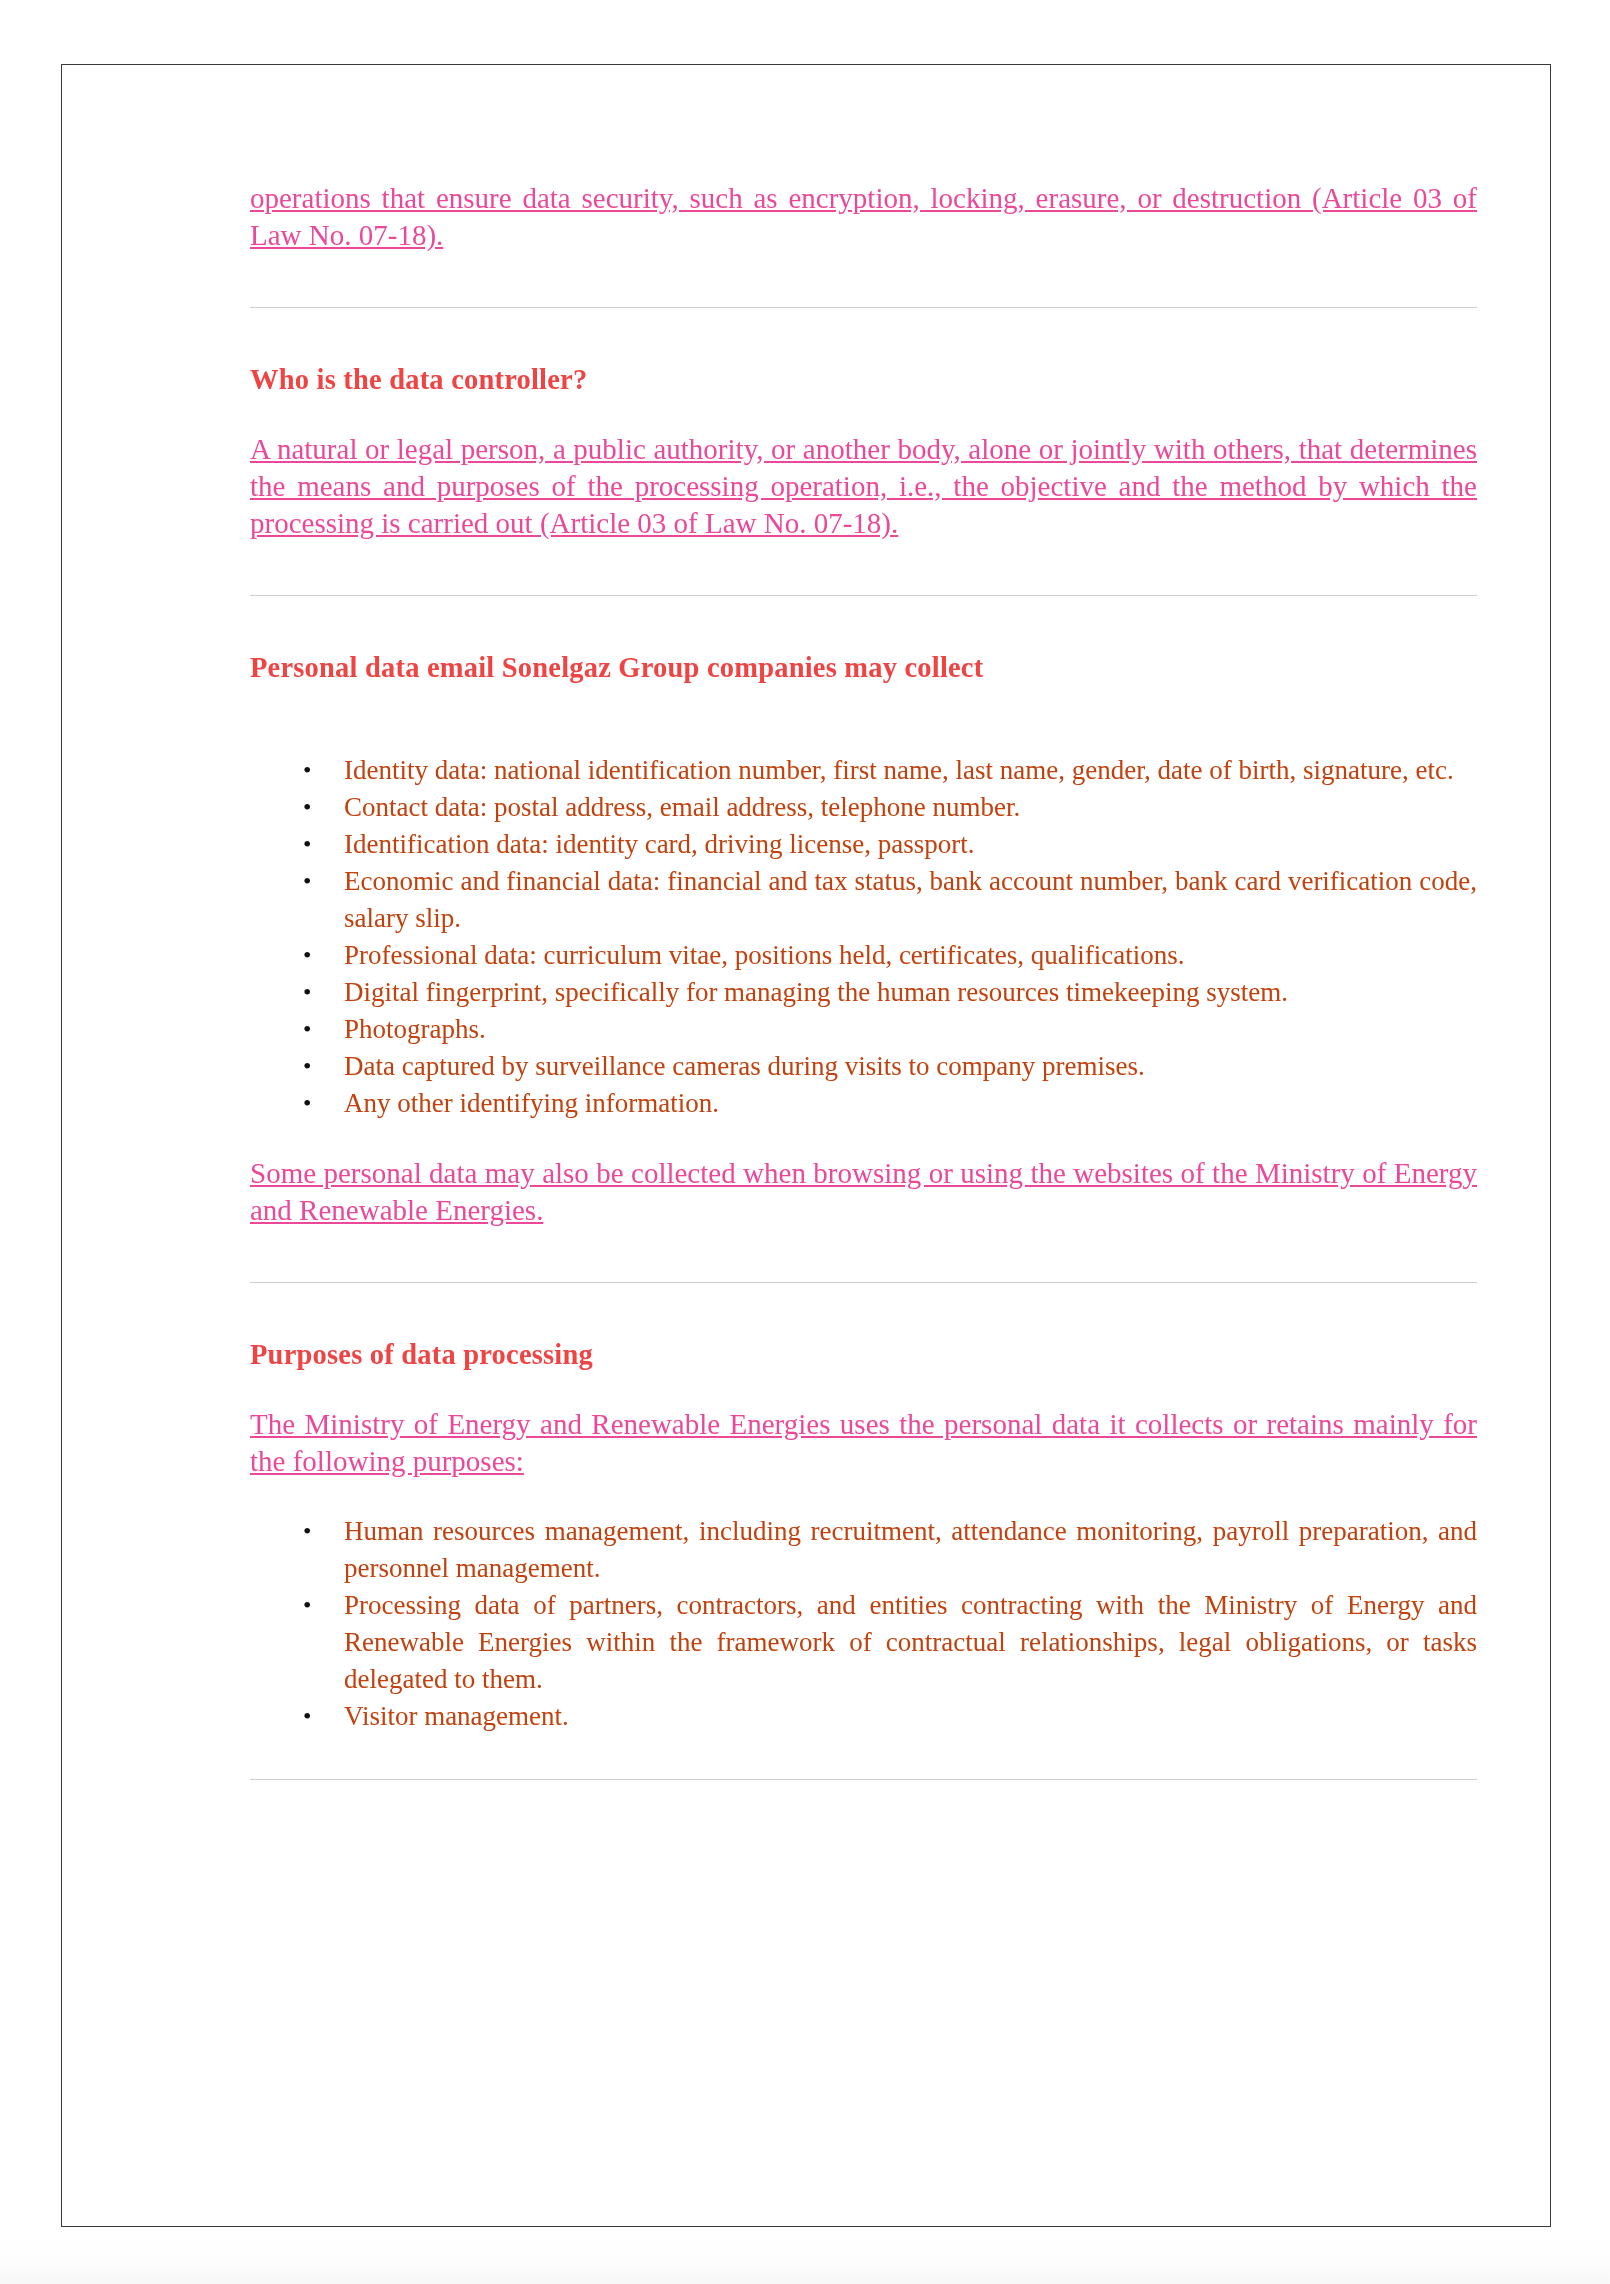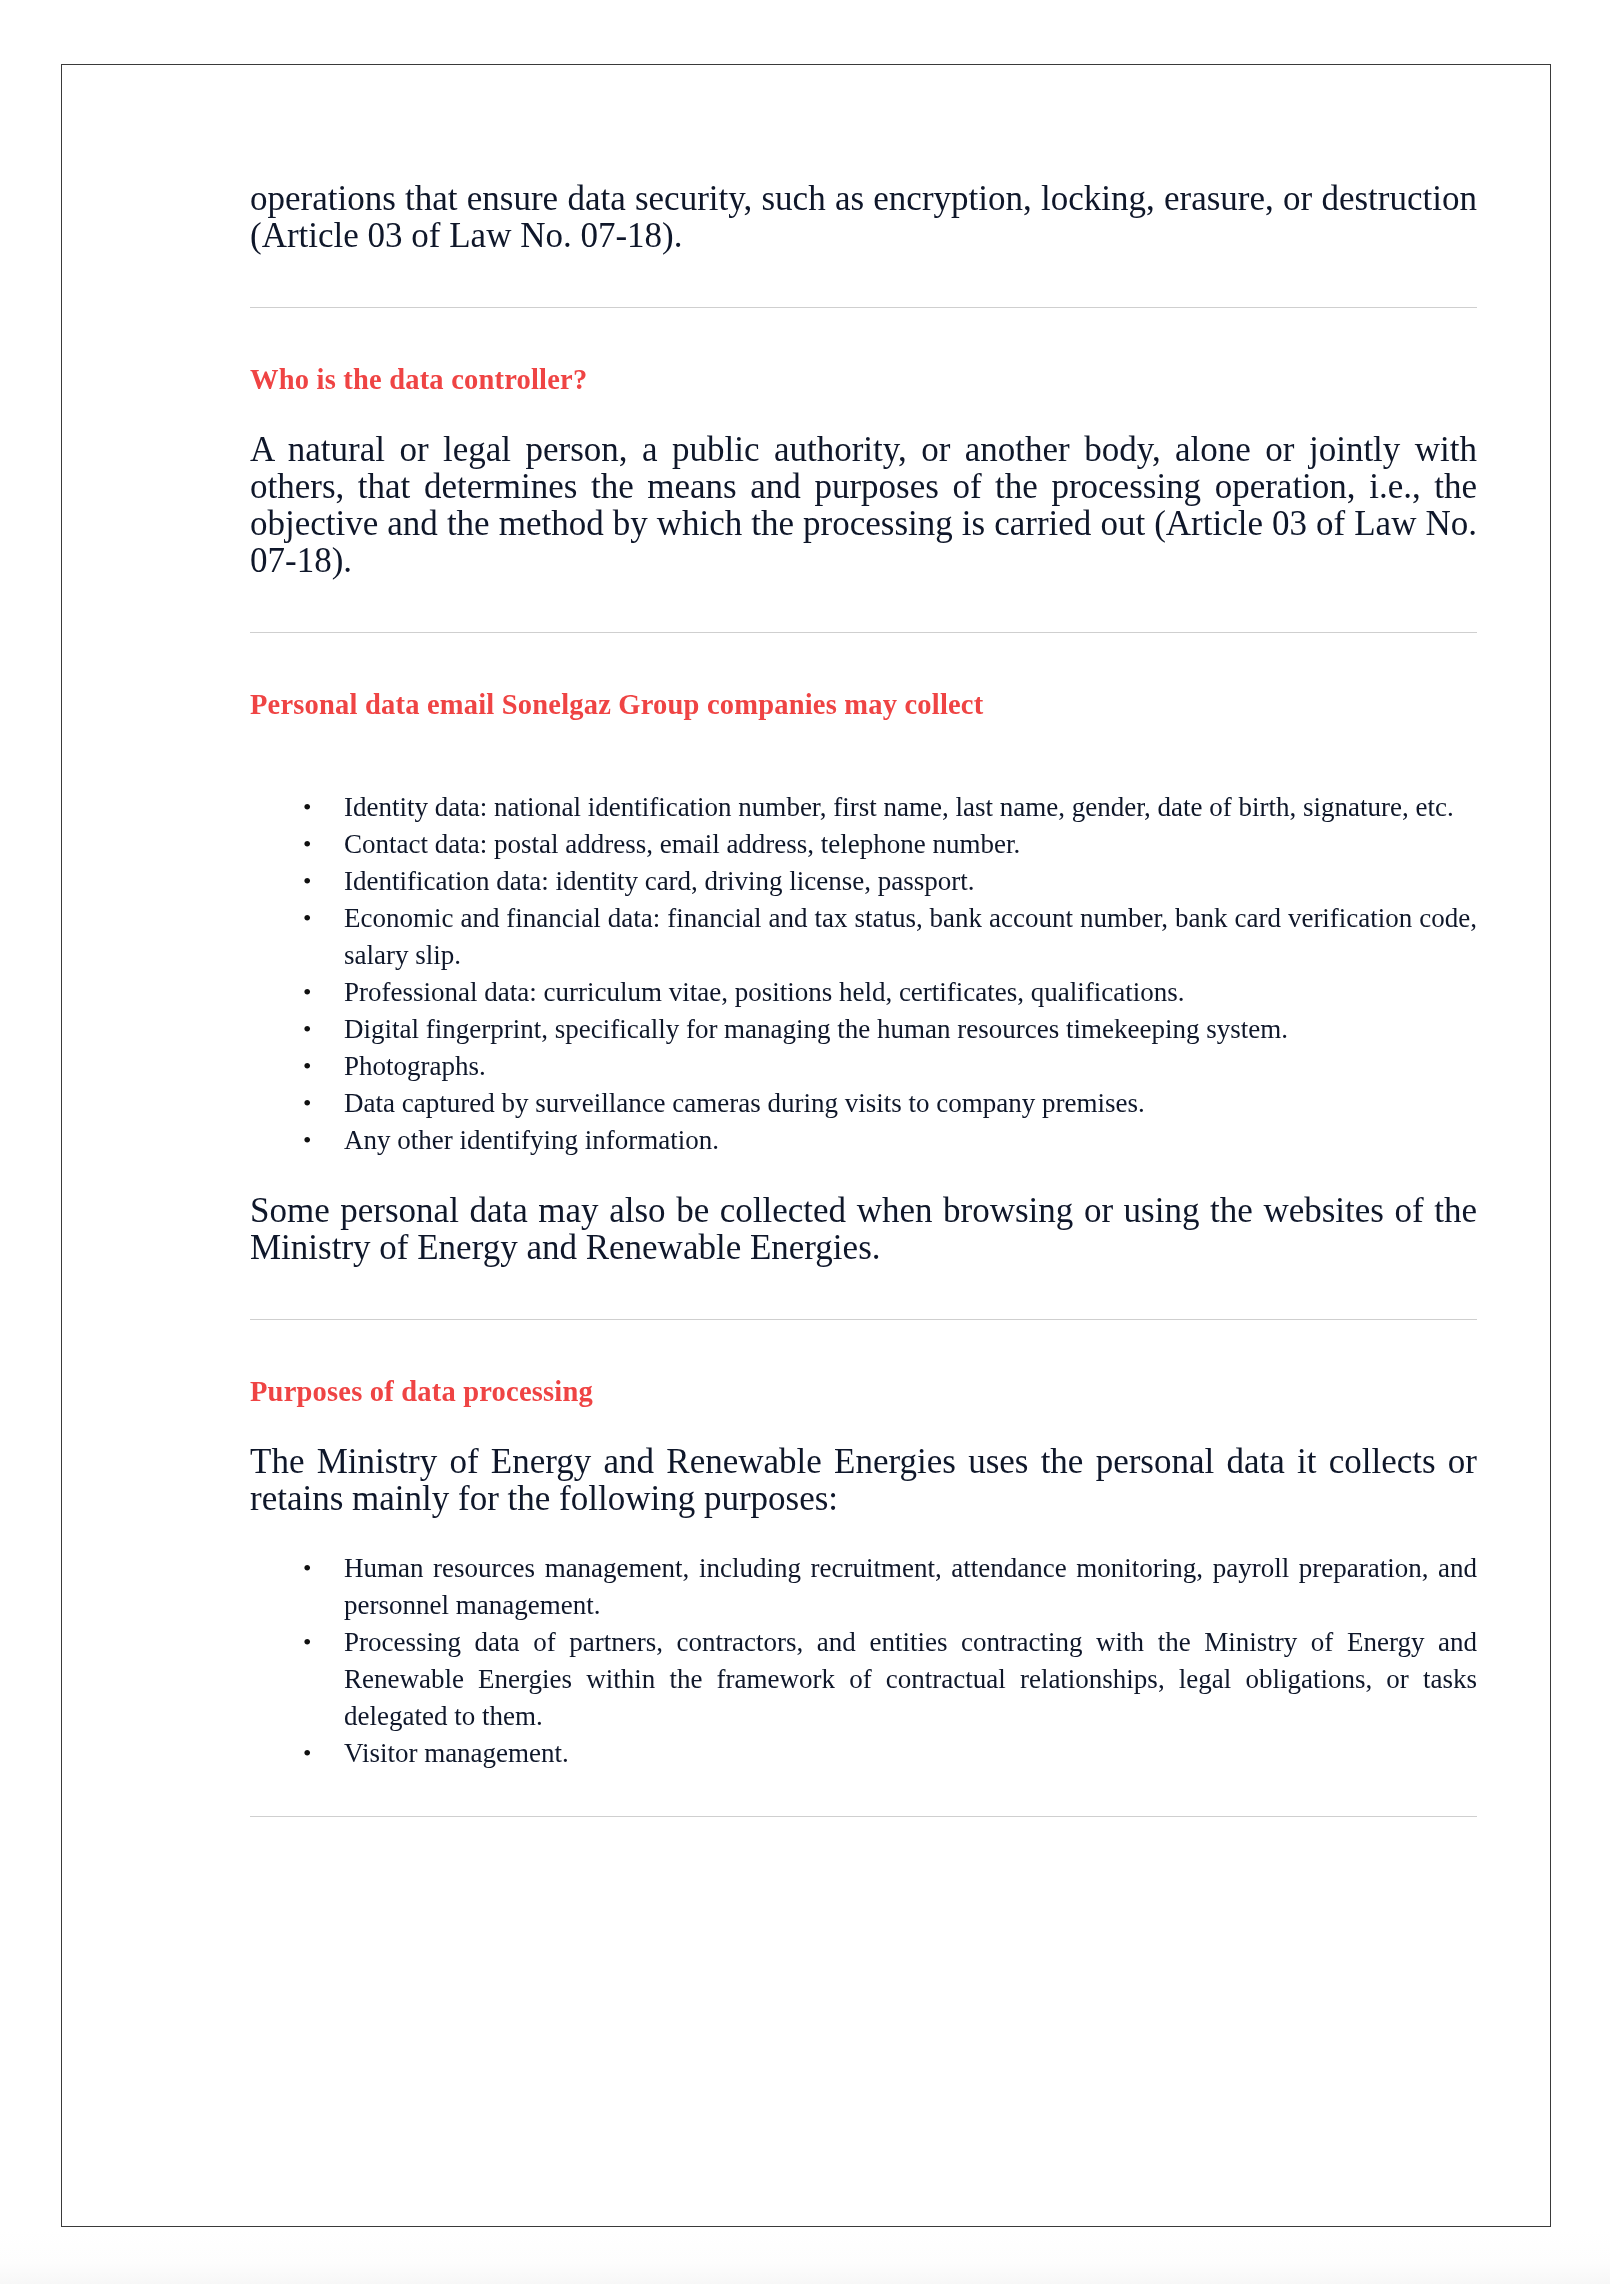--- a/index.html
+++ b/index.html
@@ -38,27 +38,28 @@
   }
 
   .content {
     position: absolute;
     left: 188px;
     top: 115px;
     width: 1227px;
   }
 
   p.body-text {
-    font-size: 35px;
+    font-size: 29px;
     line-height: 37px;
-    color: #0f172a;
+    color: #ec4899;
     text-align: justify;
     margin: 0;
     -webkit-hyphens: none;
     hyphens: none;
+    text-decoration: underline;
   }
 
   h2.section-heading {
     font-size: 28.5px;
     line-height: 37px;
     font-weight: bold;
     color: #ef4444;
     margin: 0;
     letter-spacing: 0.2px;
   }
@@ -76,21 +77,21 @@
     list-style: none;
     margin: 0;
     padding: 0;
   }
 
   ul.bullet-list > li {
     position: relative;
     padding-left: 94px;
     font-size: 27px;
     line-height: 37px;
-    color: #0f172a;
+    color: #c2410c;
     text-align: justify;
     margin: 0;
   }
 
   ul.bullet-list > li.no-justify {
     text-align: left;
   }
 
   ul.bullet-list > li::before {
     content: "\2022";

